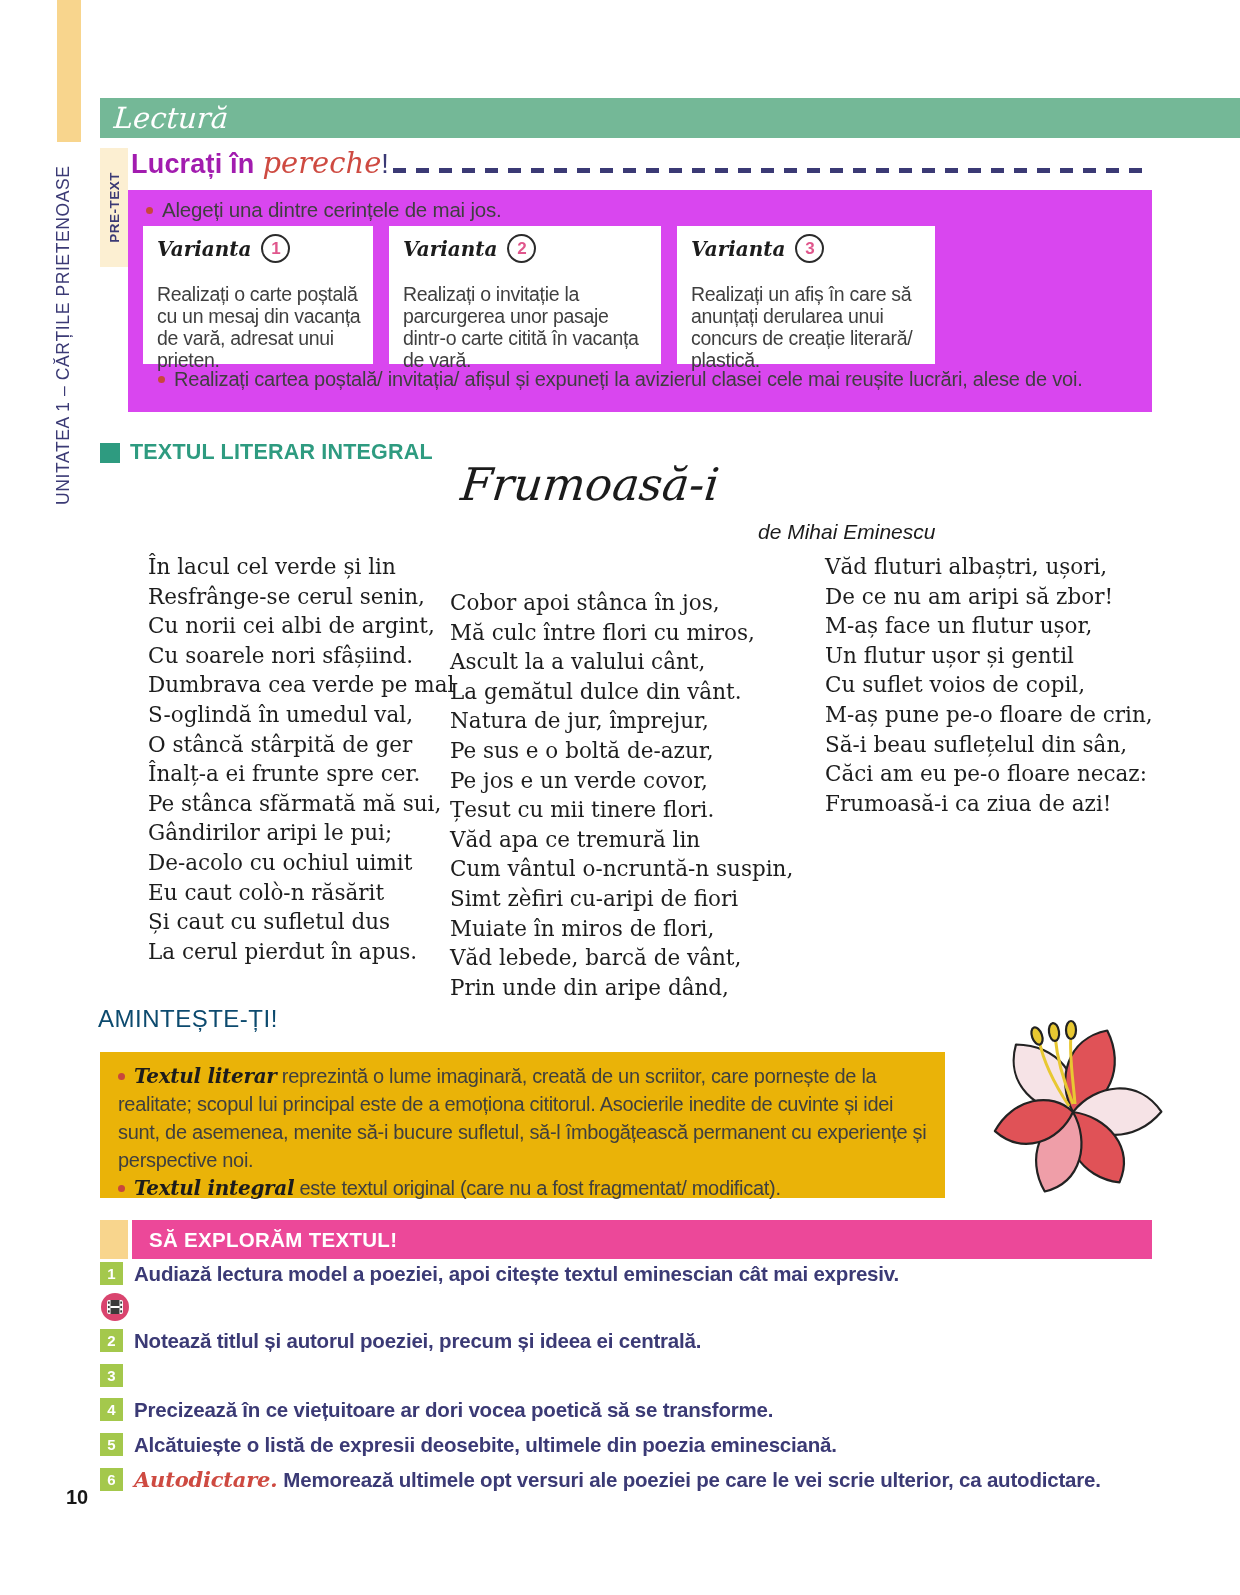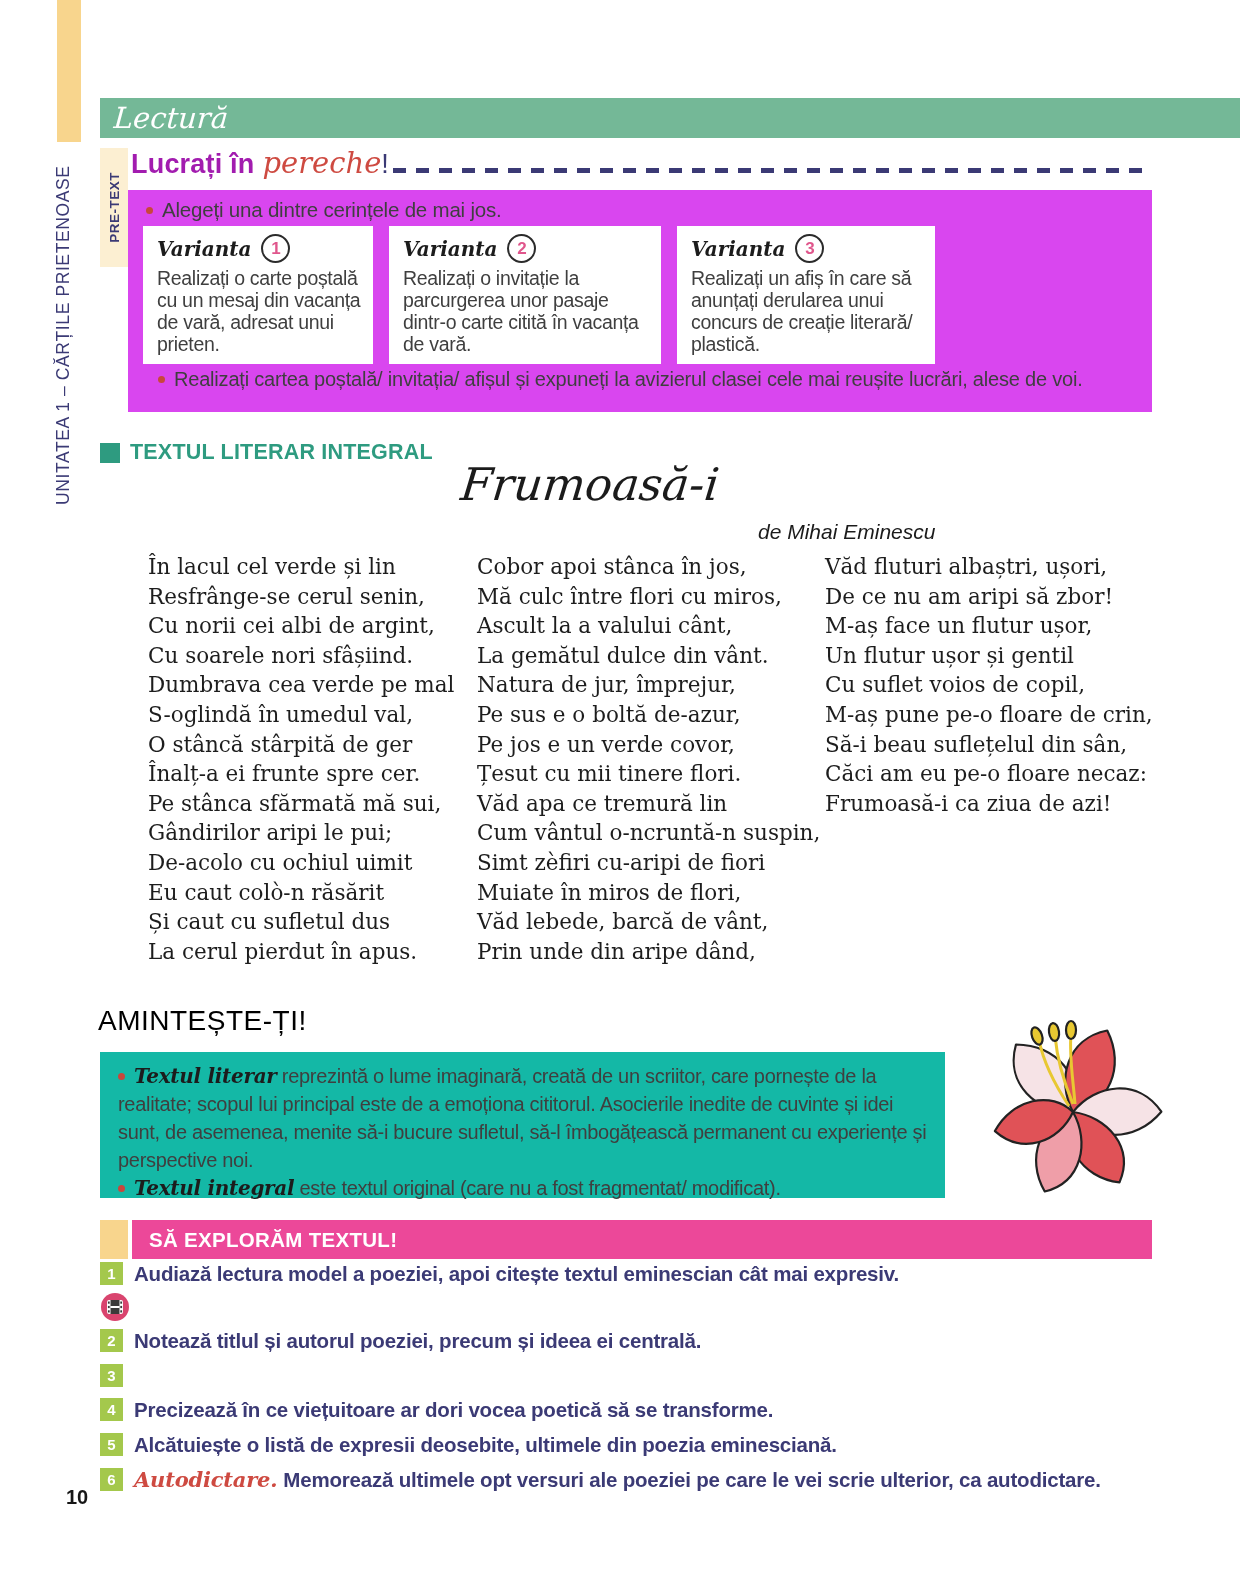--- a/index.html
+++ b/index.html
@@ -33,43 +33,43 @@
   
   .pretext-box{position:absolute;left:128px;top:190px;width:1024px;height:222px;background:#d946ef;}
   .intro-line{position:absolute;left:18px;top:8px;font-size:20.5px;color:#3F3F3F;letter-spacing:-.2px;}
   .bullet-dot{display:inline-block;width:7px;height:7px;border-radius:50%;background:#C8473C;
       vertical-align:middle;margin-right:9px;margin-top:-3px;}
   .cards-row{position:absolute;left:15px;top:36px;display:flex;}
   .variant-card{background:#ffffff;height:138px;padding:8px 12px 0 14px;box-sizing:border-box;}
   .variant-card.c0{width:230px;margin-right:16px;}
   .variant-card.c1{width:272px;margin-right:16px;}
   .variant-card.c2{width:258px;}
-  .variant-head{display:flex;align-items:center;margin-bottom:4px;}
+  .variant-head{display:flex;align-items:center;margin-bottom:20px;}
   .variant-title{font-family:"DejaVu Serif",serif;font-style:italic;font-weight:bold;font-size:20px;color:#1c1c1c;}
   .variant-num{display:inline-flex;align-items:center;justify-content:center;width:25px;height:25px;
       border:2px solid #2b2b2b;border-radius:50%;color:#E0568C;font-weight:bold;font-size:17px;margin-left:10px;}
   .variant-body{font-size:19.5px;line-height:22px;color:#3F3F3F;letter-spacing:-.3px;}
   .outro-line{position:absolute;left:30px;top:178px;font-size:20px;color:#3F3F3F;letter-spacing:-.2px;}
 
   
   .section-head{position:absolute;left:100px;top:440px;display:flex;align-items:center;}
   .teal-square{width:20px;height:20px;background:#2E9B80;margin-right:10px;}
   .section-title{font-size:21.5px;font-weight:bold;color:#2E9B80;letter-spacing:.2px;}
   .poem-title{position:absolute;left:380px;top:458px;width:420px;text-align:center;
       font-family:"DejaVu Serif",serif;font-style:italic;font-size:45px;color:#1b1b1b;transform:skewX(-6deg);}
   .poem-author{position:absolute;left:758px;top:520px;font-size:21px;font-style:italic;color:#1b1b1b;}
   .poem-col{position:absolute;top:552px;font-family:"DejaVu Serif",serif;font-size:21.5px;
       line-height:29.6px;color:#1d1d1d;white-space:nowrap;}
   .poem-col.col0{left:148px;}
-  .poem-col.col1{left:477px;}
+  .poem-col.col1{left:450px;margin-top:36px;}
   .poem-col.col2{left:825px;}
 
   
-  .remember-title{position:absolute;left:98px;top:1005px;font-size:28px;color:#000000;letter-spacing:.5px;}
-  .remember-box{position:absolute;left:100px;top:1052px;width:845px;height:146px;background:#14b8a6;
+  .remember-title{position:absolute;left:98px;top:1005px;font-size:24px;color:#0c4a6e;letter-spacing:.5px;}
+  .remember-box{position:absolute;left:100px;top:1052px;width:845px;height:146px;background:#eab308;
       box-sizing:border-box;padding:10px 16px 0 18px;}
   .remember-item{font-size:20px;line-height:28px;color:#3F3F3F;letter-spacing:-.3px;}
   .remember-item .lead{font-family:"DejaVu Serif",serif;font-style:italic;font-weight:bold;color:#1c1c1c;font-size:20px;}
   .flower-wrap{position:absolute;left:945px;top:1010px;width:250px;height:205px;}
 
   
   .explore-chip{position:absolute;left:100px;top:1220px;width:28px;height:39px;background:#F8D58D;}
   .explore-banner{position:absolute;left:132px;top:1220px;width:1020px;height:39px;background:#ec4899;
       display:flex;align-items:center;}
   .explore-banner span{color:#ffffff;font-weight:bold;font-size:20.5px;letter-spacing:.3px;padding-left:17px;}

